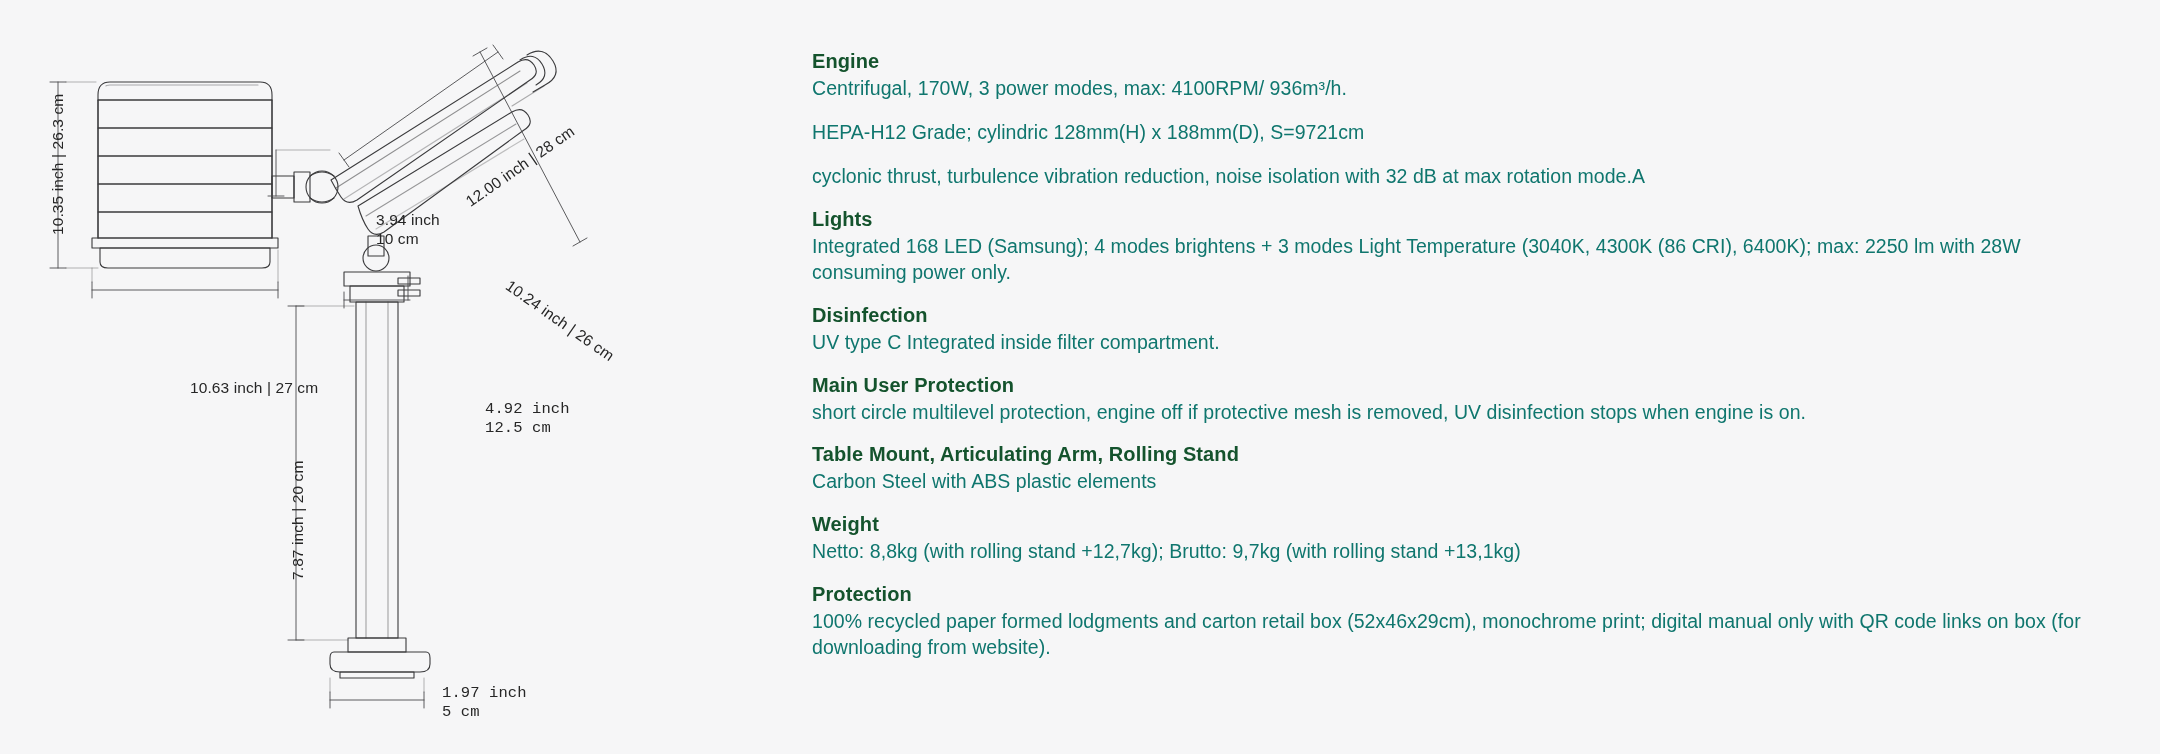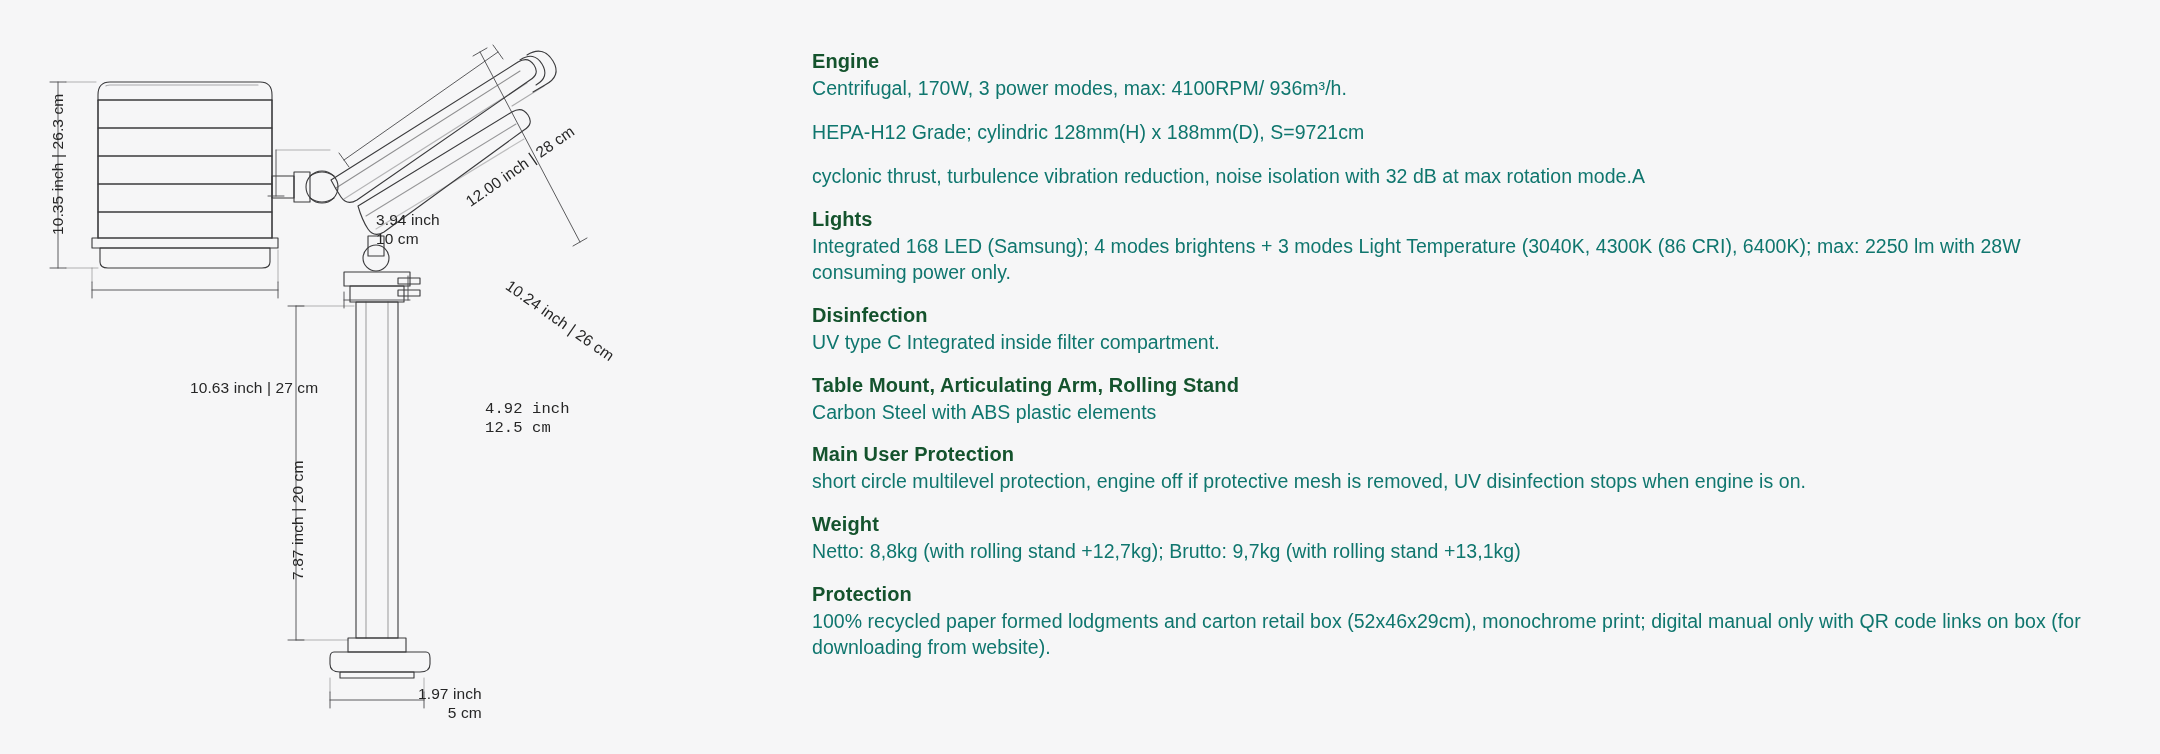--- a/index.html
+++ b/index.html
@@ -206,21 +206,21 @@
       <span>10 cm</span>
     </div>
 
     <div class="dim-label dim-rot-left" style="left:288px; top:580px;">7.87 inch | 20 cm</div>
 
     <div class="dim-label" style="left:485px; top:400px;font-family:Liberation Mono, monospace;">
       <span>4.92 inch</span><br>
       <span>12.5 cm</span>
     </div>
 
-    <div class="dim-label" style="left:418px; top:684px; text-align:right;">
+    <div class="dim-label" style="left:442px; top:684px; text-align:left;font-family:Liberation Mono, monospace;">
       <span>1.97 inch</span><br>
       <span>5 cm</span>
     </div>
   </div>
 
   <div class="specs">
 
     <div class="spec-block">
       <div class="spec-title">Engine</div>
       <div class="spec-text">Centrifugal, 170W, 3 power modes, max: 4100RPM/ 936m³/h.</div>
@@ -238,30 +238,30 @@
       <div class="spec-title">Lights</div>
       <div class="spec-text">Integrated 168 LED (Samsung); 4 modes brightens + 3 modes Light Temperature (3040K, 4300K (86 CRI), 6400K); max: 2250 lm with 28W consuming power only.</div>
     </div>
 
     <div class="spec-block">
       <div class="spec-title">Disinfection</div>
       <div class="spec-text">UV type C Integrated inside filter compartment.</div>
     </div>
 
     <div class="spec-block">
+      <div class="spec-title">Main User Protection</div>
+      <div class="spec-text">short circle multilevel protection, engine off if protective mesh is removed, UV disinfection stops when engine is on.</div>
+    </div>
+
+    <div class="spec-block">
       <div class="spec-title">Table Mount, Articulating Arm, Rolling Stand</div>
       <div class="spec-text">Carbon Steel with ABS plastic elements</div>
     </div>
 
     <div class="spec-block">
-      <div class="spec-title">Main User Protection</div>
-      <div class="spec-text">short circle multilevel protection, engine off if protective mesh is removed, UV disinfection stops when engine is on.</div>
-    </div>
-
-    <div class="spec-block">
       <div class="spec-title">Weight</div>
       <div class="spec-text">Netto: 8,8kg (with rolling stand +12,7kg); Brutto: 9,7kg (with rolling stand +13,1kg)</div>
     </div>
 
     <div class="spec-block">
       <div class="spec-title">Protection</div>
       <div class="spec-text">100% recycled paper formed lodgments and carton retail box (52x46x29cm), monochrome print; digital manual only with QR code links on box (for downloading from website).</div>
     </div>
 
   </div>

